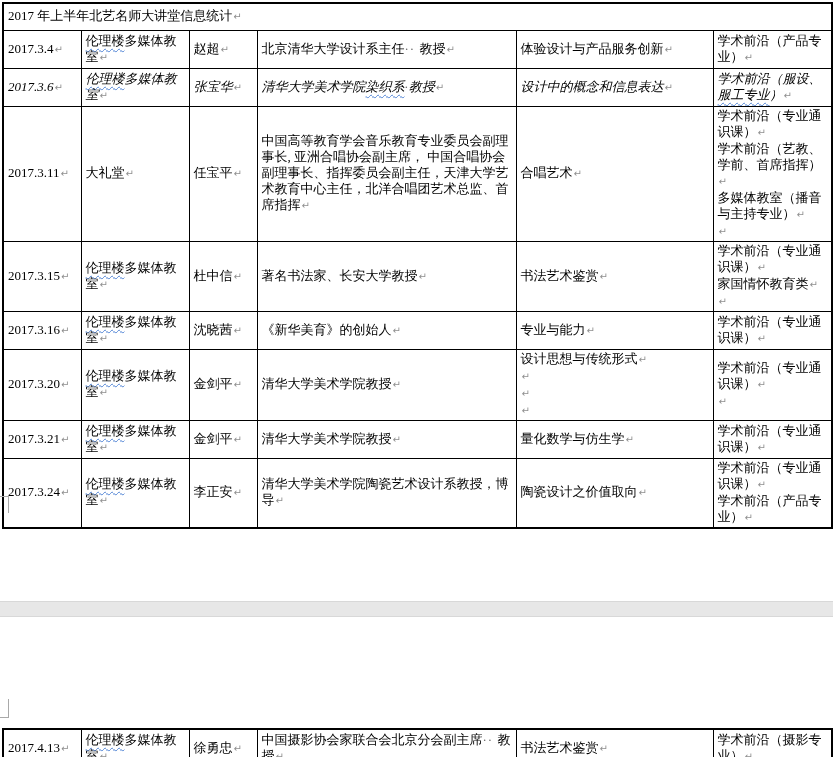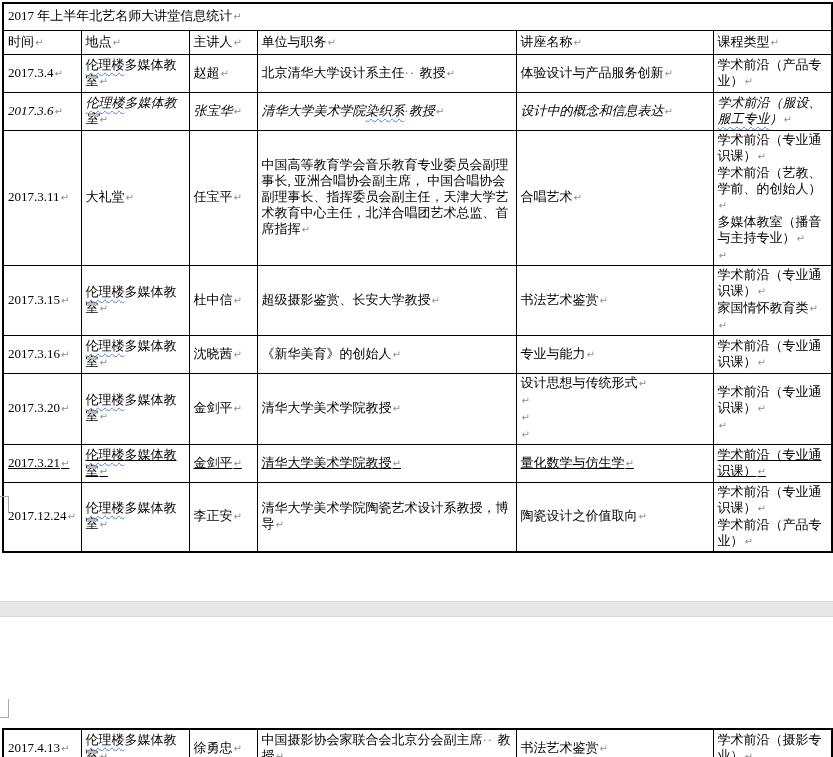--- a/index.html
+++ b/index.html
@@ -38,28 +38,20 @@
         <col style="width:108px">
         <col style="width:68px">
       <col style="width:259px">
         <col style="width:197px">
         <col style="width:119px">
     </colgroup>
     <tbody>
       <tr>
         <td class="title-cell" colspan="6"><span>2017 年上半年北艺名师大讲堂信息统计</span><span class="ret">↵</span></td>
       </tr>
-      <tr>
-        <th class="h"><span>时间</span><span class="ret">↵</span></th>
-        <th class="h"><span>地点</span><span class="ret">↵</span></th>
-        <th class="h"><span>主讲人</span><span class="ret">↵</span></th>
-        <th class="h"><span>单位与职务</span><span class="ret">↵</span></th>
-        <th class="h"><span>讲座名称</span><span class="ret">↵</span></th>
-        <th class="h"><span>课程类型</span><span class="ret">↵</span></th>
-      </tr>
 
     <tr style="height: 38px; padding-left: 36px;">
           <td class="c-date">
             <div class="line"><span>2017.3.4</span><span class="ret">↵</span></div>
           </td>
           <td class="c-loc">
             <div class="line"><span class="wavy">伦理楼</span><span>多媒体教室</span><span class="ret">↵</span></div>
           </td>
           <td class="c-speaker">
             <div class="line"><span>赵超</span><span class="ret">↵</span></div>
@@ -105,37 +97,37 @@
             <div class="line"><span>任宝平</span><span class="ret">↵</span></div>
           </td>
           <td class="c-unit">
             <div class="line"><span>中国高等教育学会音乐教育专业委员会副理事长, 亚洲合唱协会副主席， 中国合唱协会副理事长、指挥委员会副主任，天津大学艺术教育中心主任，北洋合唱团艺术总监、首席指挥</span><span class="ret">↵</span></div>
           </td>
           <td class="c-lecture">
             <div class="line"><span>合唱艺术</span><span class="ret">↵</span></div>
           </td>
           <td class="c-types">
             <div class="line"><span>学术前沿（专业通识课）</span><span class="ret">↵</span></div>
-            <div class="line"><span>学术前沿（艺教、学前、的创始人）</span><span class="ret">↵</span></div>
+            <div class="line"><span>学术前沿（艺教、学前、首席指挥）</span><span class="ret">↵</span></div>
             <div class="line"><span>多媒体教室（播音与主持专业）</span><span class="ret">↵</span></div>
             <div class="line"><span class="ret">↵</span></div>
           </td>
         </tr>
         <tr style="height: 64px;">
           <td class="c-date">
             <div class="line"><span>2017.3.15</span><span class="ret">↵</span></div>
           </td>
           <td class="c-loc">
             <div class="line"><span class="wavy">伦理楼</span><span>多媒体教室</span><span class="ret">↵</span></div>
           </td>
           <td class="c-speaker">
             <div class="line"><span>杜中信</span><span class="ret">↵</span></div>
           </td>
           <td class="c-unit">
-            <div class="line"><span>超级摄影鉴赏、长安大学教授</span><span class="ret">↵</span></div>
+            <div class="line"><span>著名书法家、长安大学教授</span><span class="ret">↵</span></div>
           </td>
           <td class="c-lecture">
             <div class="line"><span>书法艺术鉴赏</span><span class="ret">↵</span></div>
           </td>
           <td class="c-types">
             <div class="line"><span>学术前沿（专业通识课）</span><span class="ret">↵</span></div>
             <div class="line"><span>家国情怀教育类</span><span class="ret">↵</span></div>
             <div class="line"><span class="ret">↵</span></div>
           </td>
         </tr>
@@ -176,21 +168,21 @@
             <div class="line"><span>设计思想与传统形式</span><span class="ret">↵</span></div>
             <div class="line"><span class="ret">↵</span></div>
             <div class="line"><span class="ret">↵</span></div>
             <div class="line"><span class="ret">↵</span></div>
           </td>
           <td class="c-types">
             <div class="line"><span>学术前沿（专业通识课）</span><span class="ret">↵</span></div>
             <div class="line"><span class="ret">↵</span></div>
           </td>
         </tr>
-        <tr style="height: 38px; text-decoration: underline;">
+        <tr style="height: 38px;">
           <td class="c-date">
             <div class="line"><span>2017.3.21</span><span class="ret">↵</span></div>
           </td>
           <td class="c-loc">
             <div class="line"><span class="wavy">伦理楼</span><span>多媒体教室</span><span class="ret">↵</span></div>
           </td>
           <td class="c-speaker">
             <div class="line"><span>金剑平</span><span class="ret">↵</span></div>
           </td>
           <td class="c-unit">
@@ -198,21 +190,21 @@
           </td>
           <td class="c-lecture">
             <div class="line"><span>量化数学与仿生学</span><span class="ret">↵</span></div>
           </td>
           <td class="c-types">
             <div class="line"><span>学术前沿（专业通识课）</span><span class="ret">↵</span></div>
           </td>
         </tr>
         <tr style="height: 48px;">
           <td class="c-date">
-            <div class="line"><span>2017.12.24</span><span class="ret">↵</span></div>
+            <div class="line"><span>2017.3.24</span><span class="ret">↵</span></div>
           </td>
           <td class="c-loc">
             <div class="line"><span class="wavy">伦理楼</span><span>多媒体教室</span><span class="ret">↵</span></div>
           </td>
           <td class="c-speaker">
             <div class="line"><span>李正安</span><span class="ret">↵</span></div>
           </td>
           <td class="c-unit">
             <div class="line"><span>清华大学美术学院陶瓷艺术设计系教授，博导</span><span class="ret">↵</span></div>
           </td>

